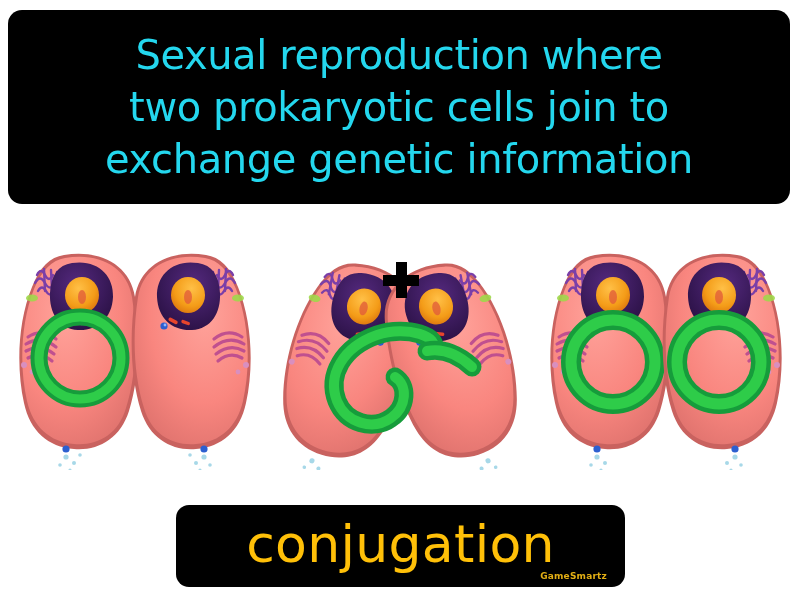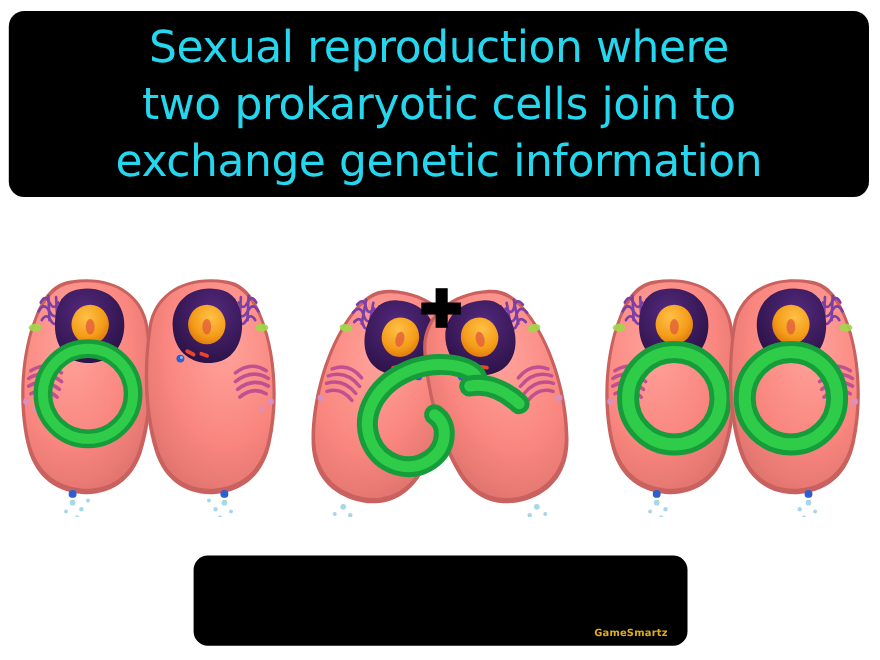--- a/index.html
+++ b/index.html
@@ -14,21 +14,21 @@
     overflow: hidden;
     font-family: "Liberation Sans", sans-serif;
   }
 
   
   .definition-banner {
     position: absolute;
     left: 8px;
     top: 10px;
     width: 782px;
-    height: 169px;
+    height: 194px;
     background: #000000;
     border-radius: 14px;
     display: flex;
     align-items: center;
     justify-content: center;
     box-sizing: border-box;
     padding: 4px 14px;
   }
   .definition-text {
     color: #24D7EE;
@@ -403,14 +403,15 @@
         </g>
         <circle cx="64" cy="224" r="3.6" fill="#2D5FD0"></circle>
       </g>
     </svg>
   </div>
 </div>
 
 <div class="plus-sign"></div>
 
 <div class="term-label">
+  <span class="term-text">conjugation</span>
   <span class="watermark">GameSmartz</span>
 </div>
 
 </body></html>

